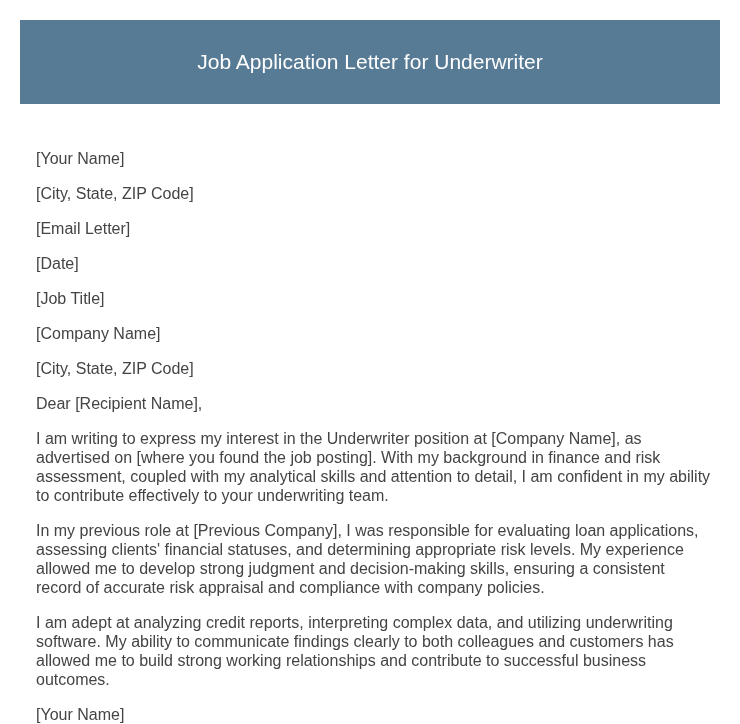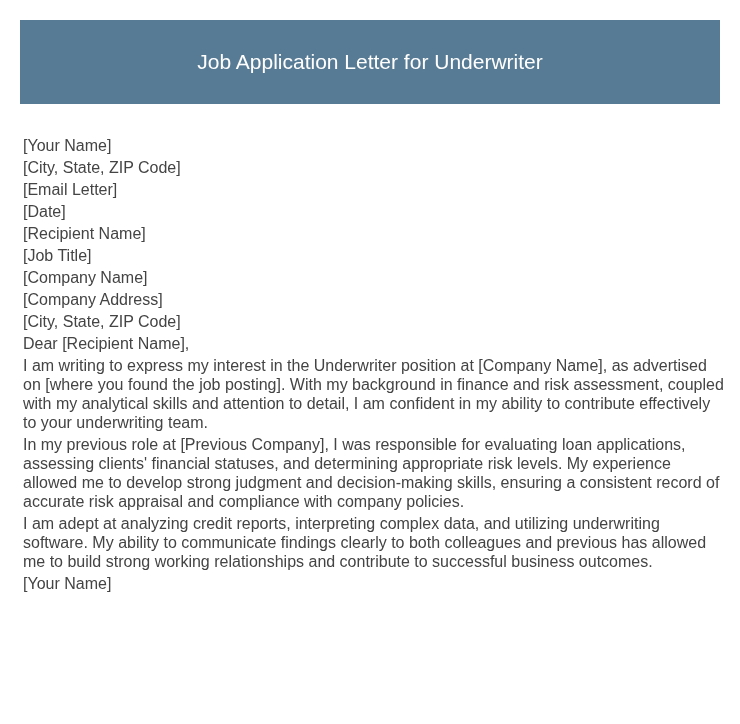--- a/index.html
+++ b/index.html
@@ -10,37 +10,35 @@
     }
     .header h1 {
       margin: 0; color: #ffffff; font-family: "Liberation Sans", sans-serif;
       font-weight: normal; font-size: 21px; letter-spacing: 0px;
     }
     .letter {
       position: absolute; left: 20px; top: 133px; width: 710px;
       font-family: "Liberation Sans", sans-serif; font-size: 16px;
       line-height: 19px; color: #444444;
     }
-    .letter p { margin: 3px; }
+    .letter p { margin: 16px; }
   </style>
 </head>
 <body>
 
 <div class="header">
   <h1>Job Application Letter for Underwriter</h1>
 </div>
 
 <div class="letter">
   <p>[Your Name]</p>
   <p>[City, State, ZIP Code]</p>
   <p>[Email Letter]</p>
   <p>[Date]</p>
-  <p>[Recipient Name]</p>
   <p>[Job Title]</p>
   <p>[Company Name]</p>
-  <p>[Company Address]</p>
   <p>[City, State, ZIP Code]</p>
   <p>Dear [Recipient Name],</p>
   <p>I am writing to express my interest in the Underwriter position at [Company Name], as advertised on [where you found the job posting]. With my background in finance and risk assessment, coupled with my analytical skills and attention to detail, I am confident in my ability to contribute effectively to your underwriting team.</p>
   <p>In my previous role at [Previous Company], I was responsible for evaluating loan applications, assessing clients' financial statuses, and determining appropriate risk levels. My experience allowed me to develop strong judgment and decision-making skills, ensuring a consistent record of accurate risk appraisal and compliance with company policies.</p>
-  <p>I am adept at analyzing credit reports, interpreting complex data, and utilizing underwriting software. My ability to communicate findings clearly to both colleagues and previous has allowed me to build strong working relationships and contribute to successful business outcomes.</p>
+  <p>I am adept at analyzing credit reports, interpreting complex data, and utilizing underwriting software. My ability to communicate findings clearly to both colleagues and customers has allowed me to build strong working relationships and contribute to successful business outcomes.</p>
   <p>[Your Name]</p>
 </div>
 
 </body></html>

